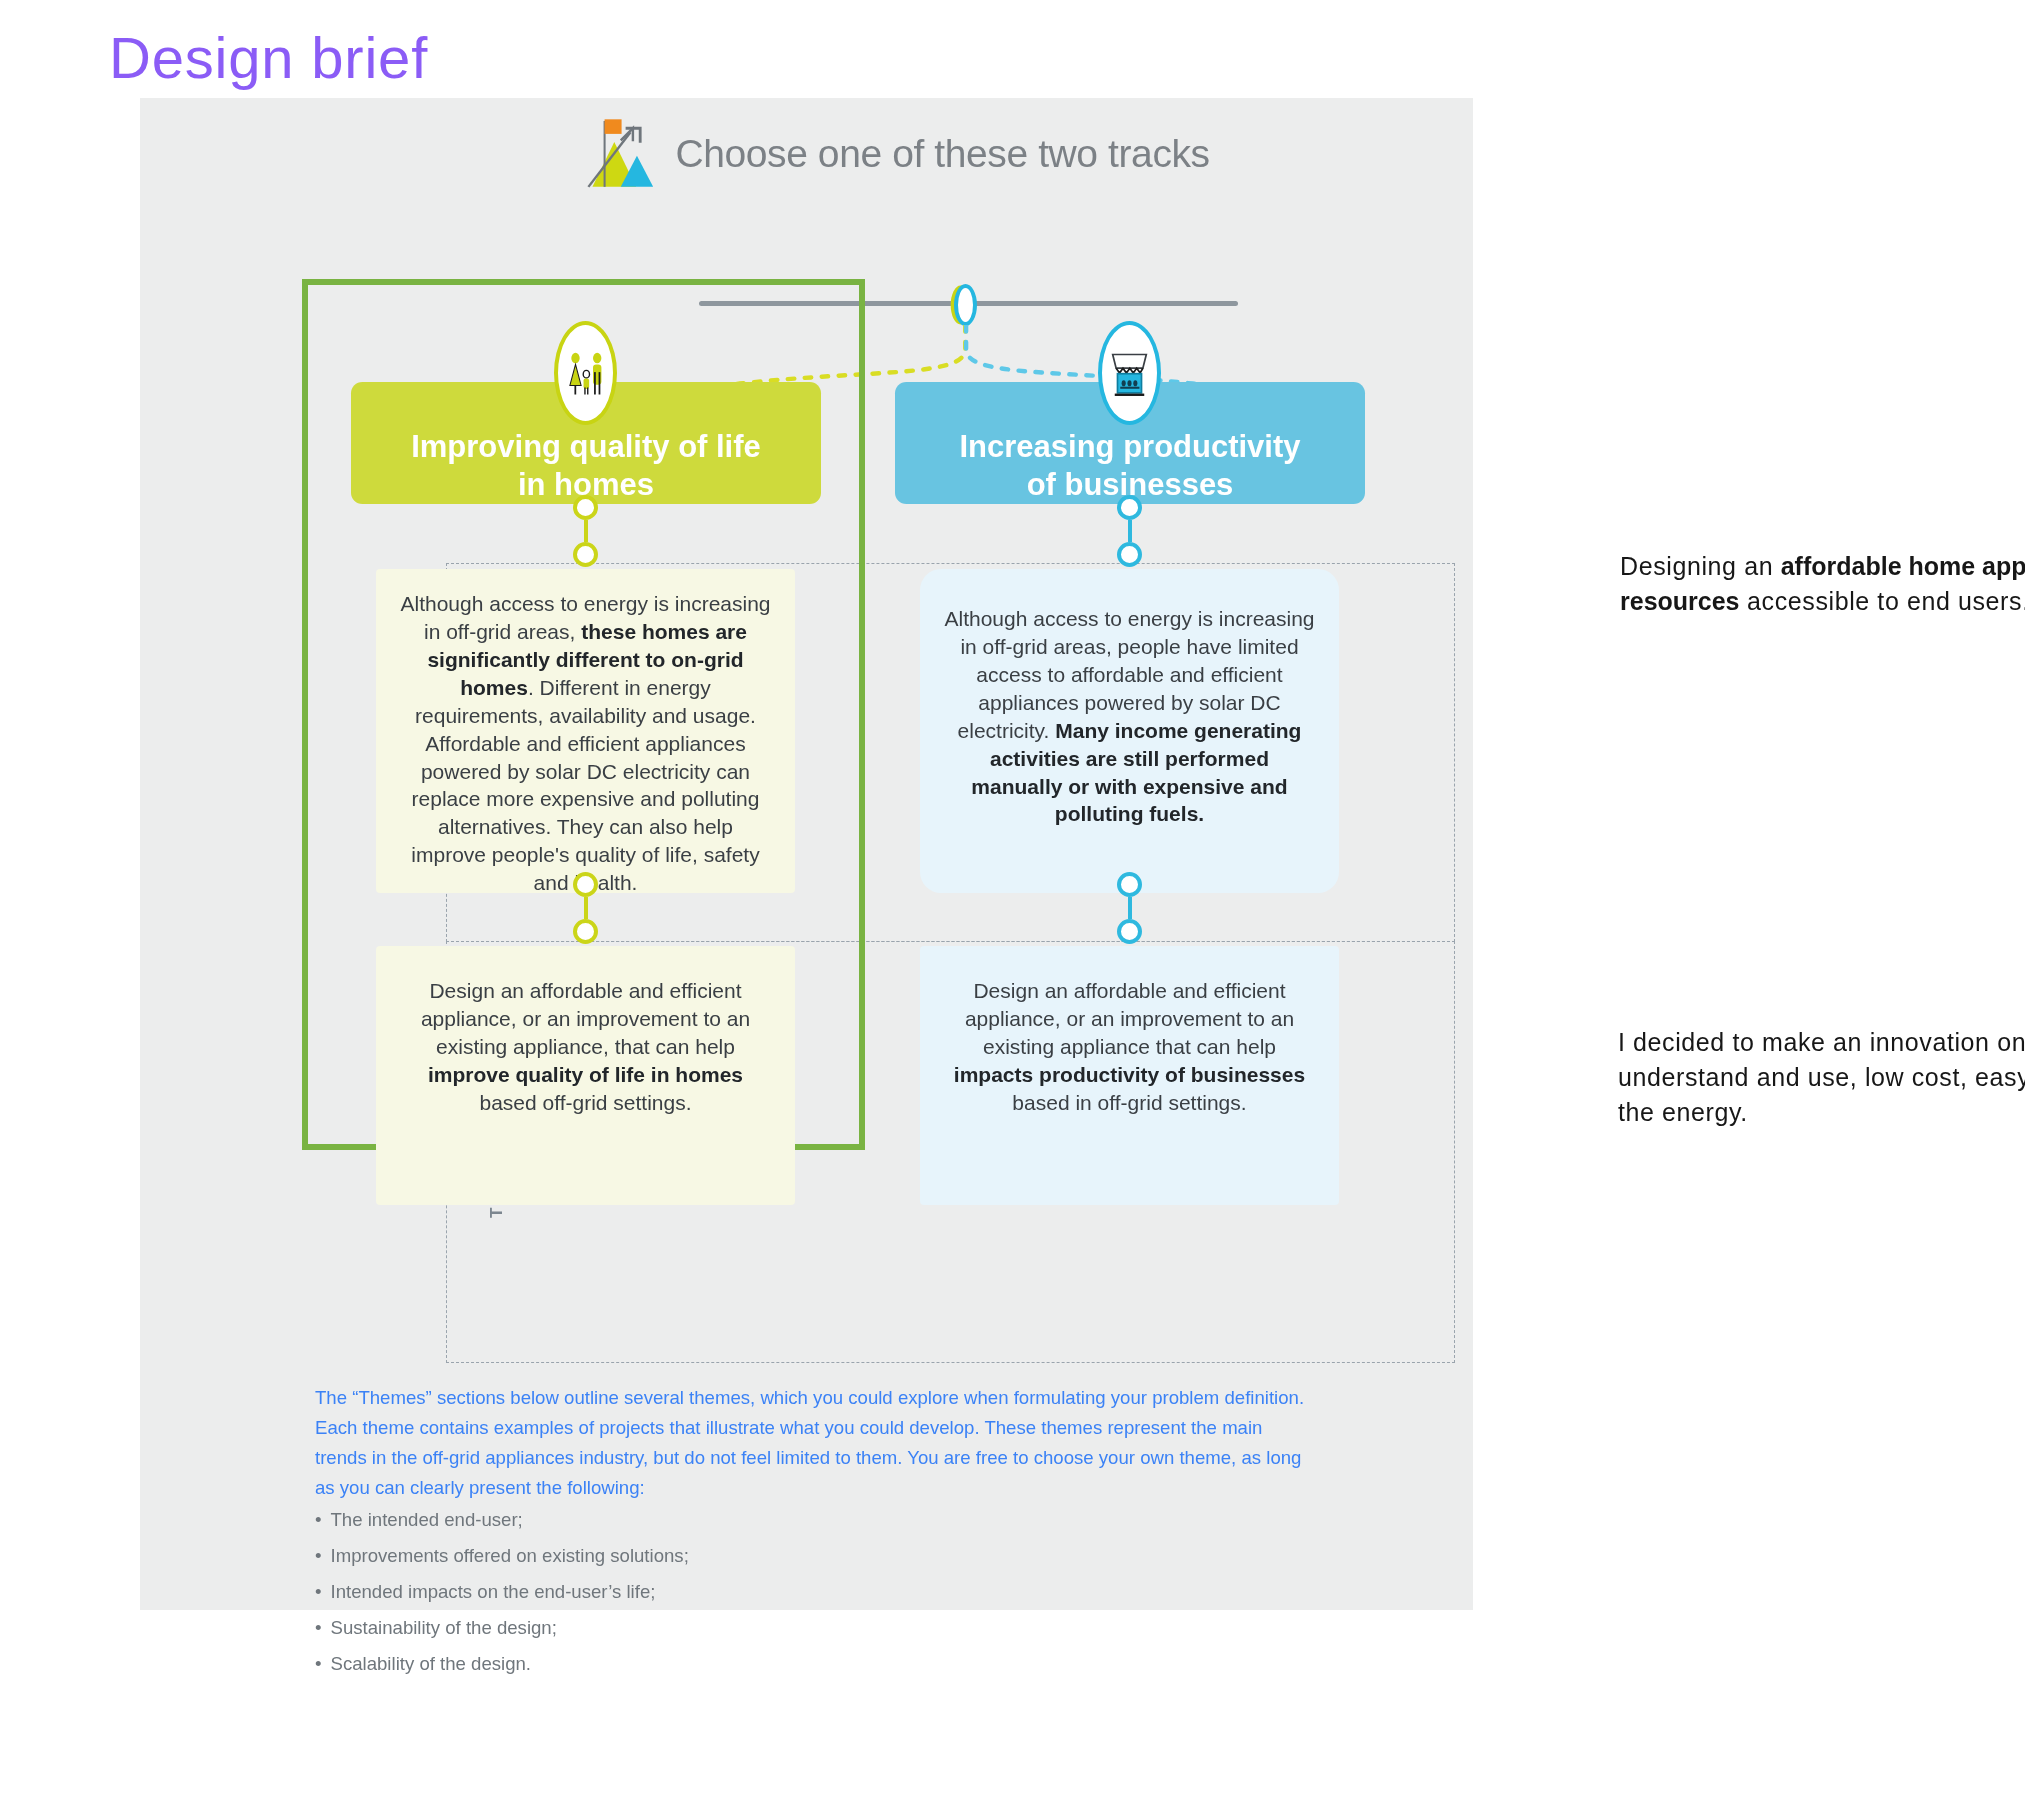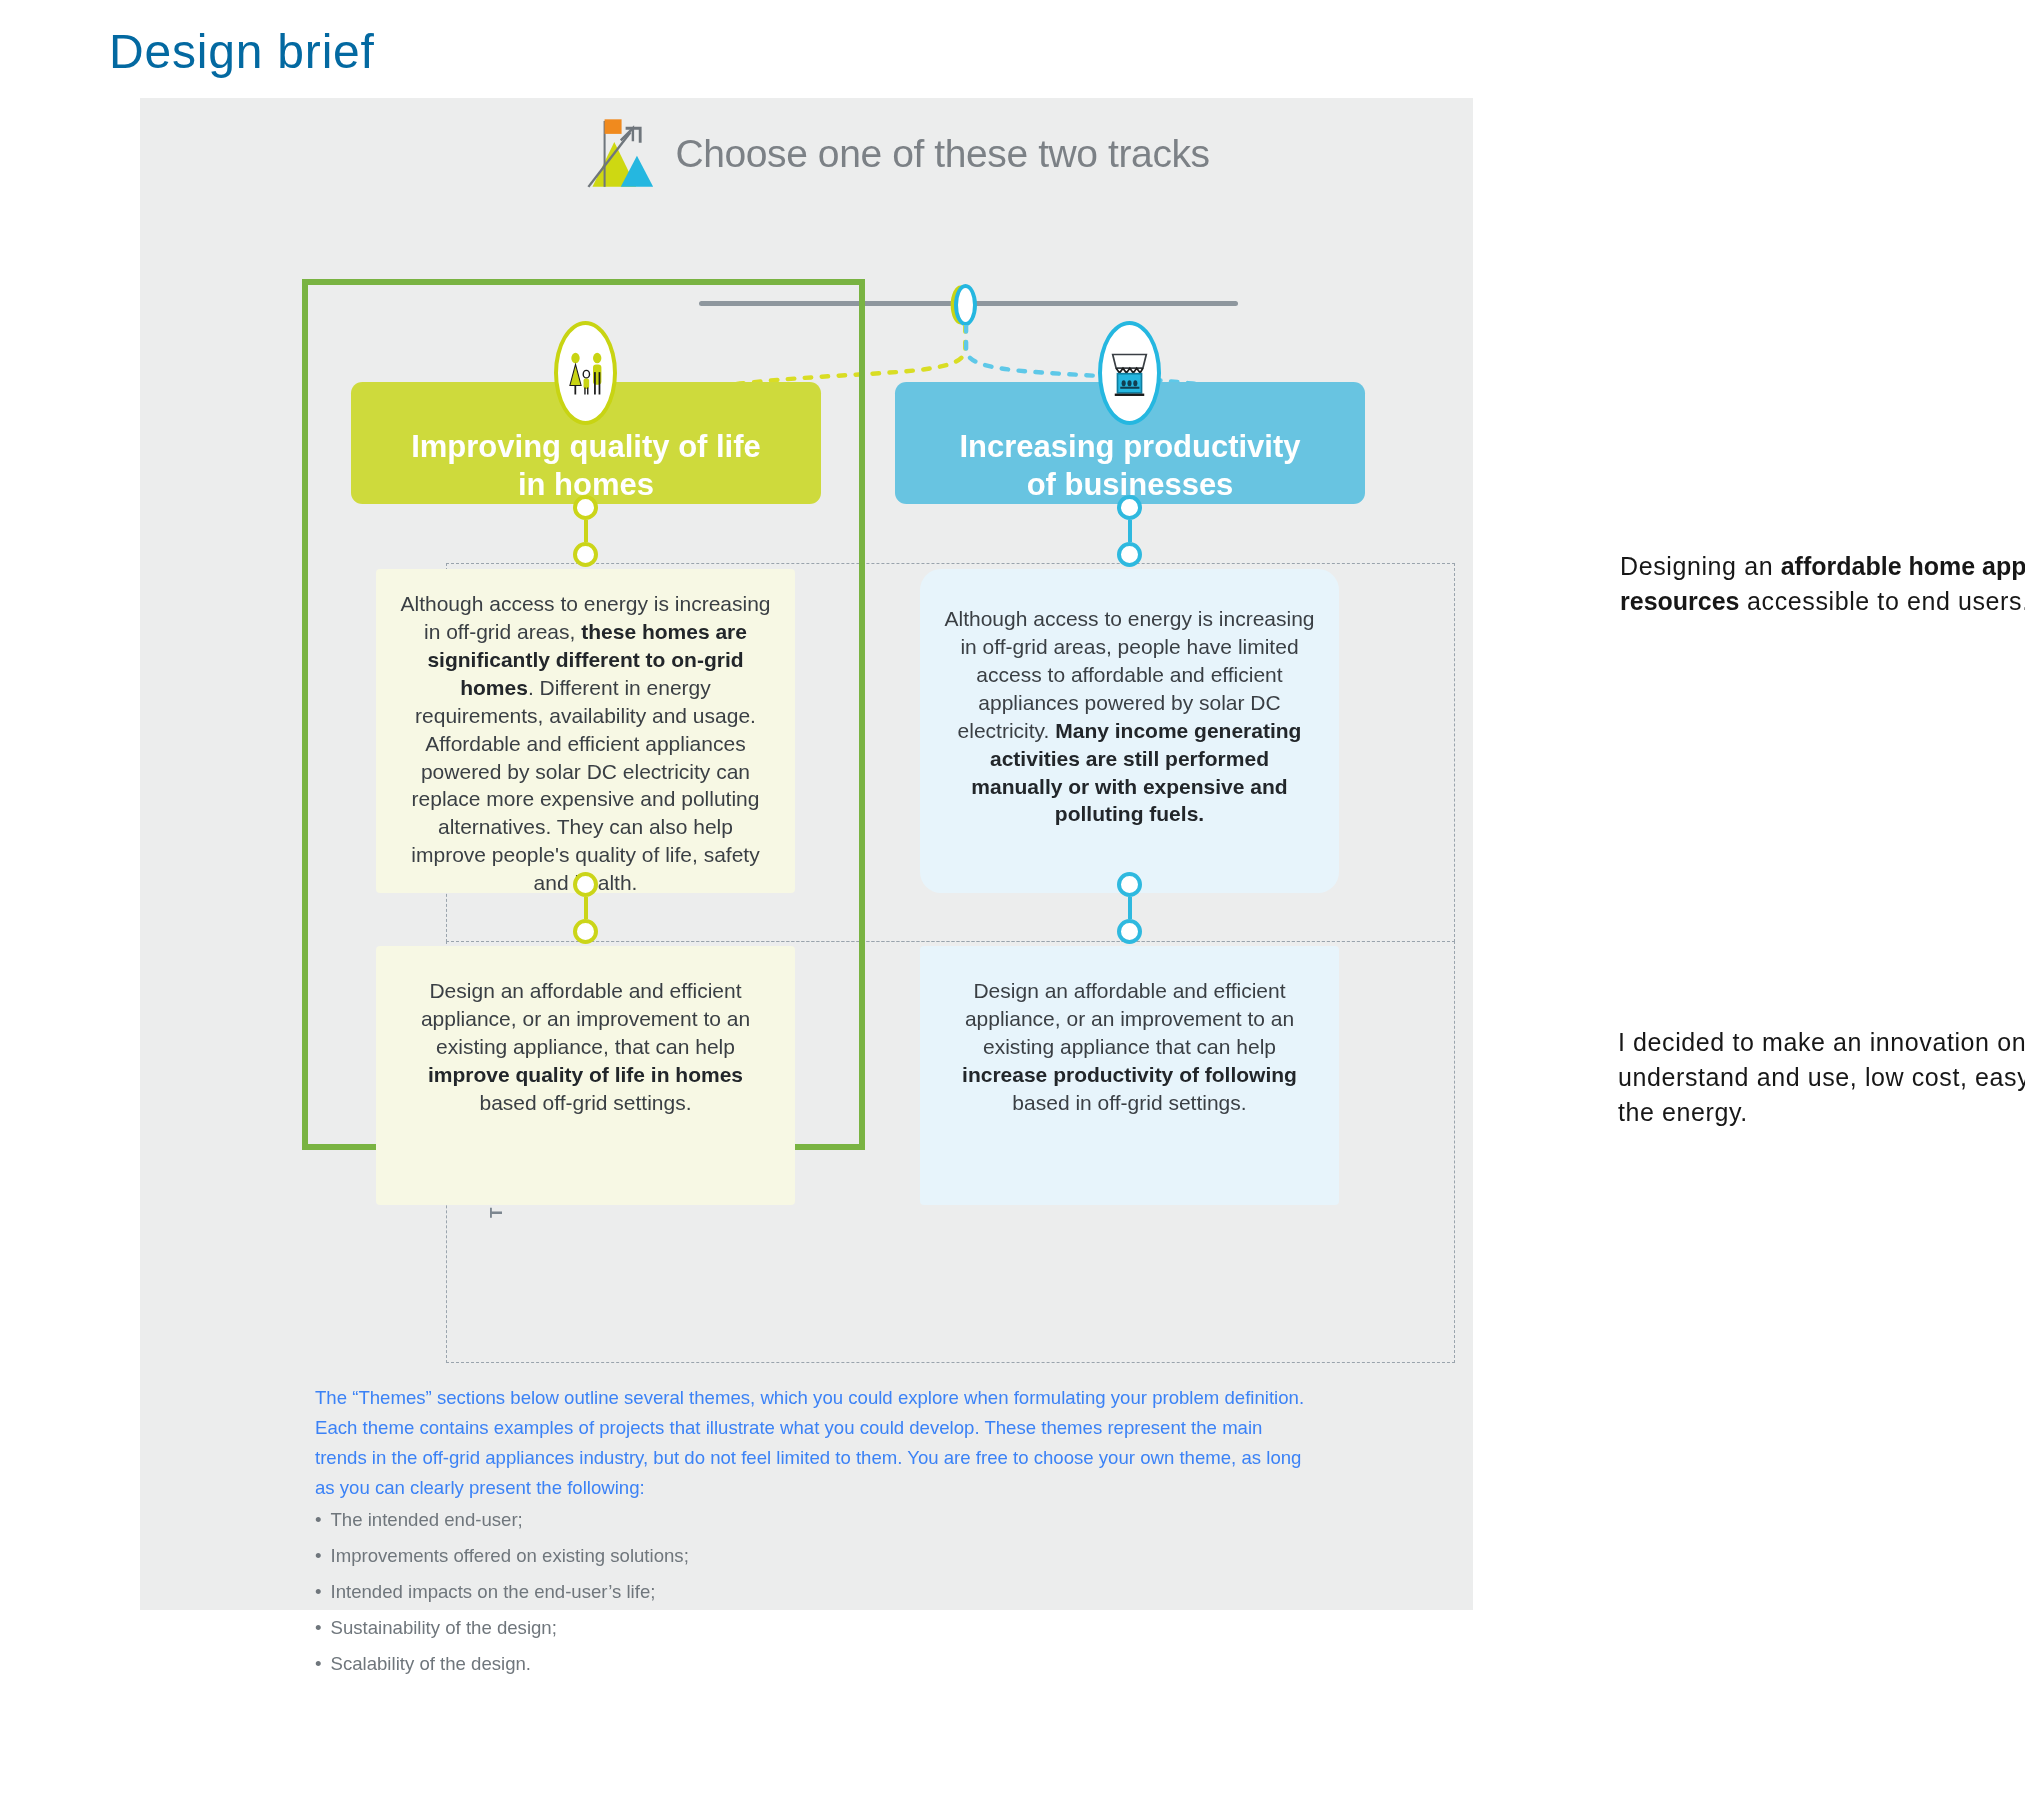--- a/index.html
+++ b/index.html
@@ -6,22 +6,22 @@
   html,body{margin:0;padding:0;background:#ffffff;}
   body{
     width:3157px;height:1818px;position:relative;overflow:hidden;
     font-family:"Liberation Sans", sans-serif;
     -webkit-font-smoothing:antialiased;
   }
 
   
   #page-title{
     position:absolute;left:109px;top:24px;
-    font-size:48px;font-weight:300;letter-spacing:0.8px;
-    color:#0369a1;white-space:nowrap;
+    font-size:58px;font-weight:300;letter-spacing:0.8px;
+    color:#8b5cf6;white-space:nowrap;
   }
 
   
   #info-canvas{
     position:absolute;left:140px;top:98px;width:1333px;height:1512px;
     background:#eceded;
   }
 
   
   #track-header{
@@ -267,21 +267,21 @@
     </div>
 
     <div class="text-card" id="card-business-problem">Although access to energy is increasing in off-grid areas, people have limited access to affordable and efficient appliances powered by solar DC electricity. <b>Many income generating activities are still performed manually or with expensive and polluting fuels.</b></div>
 
     <div class="connector blue" id="conn-business-2">
       <div class="dot"></div>
       <div class="stem"></div>
       <div class="dot"></div>
     </div>
 
-    <div class="text-card" id="card-business-challenge">Design an affordable and efficient appliance, or an improvement to an existing appliance that can help <b>increase productivity of following</b> based in off-grid settings.</div>
+    <div class="text-card" id="card-business-challenge">Design an affordable and efficient appliance, or an improvement to an existing appliance that can help <b>impacts productivity of businesses</b> based in off-grid settings.</div>
   </div>
 
 </div>
 
 <div id="footer-note">The “Themes” sections below outline several themes, which you could explore when formulating your problem definition. Each theme contains examples of projects that illustrate what you could develop. These themes represent the main trends in the off-grid appliances industry, but do not feel limited to them. You are free to choose your own theme, as long as you can clearly present the following:</div>
 <div id="footer-list">
     <div class="li">
       <span class="bullet">•</span>
       <span>The intended end-user;</span>
     </div>

